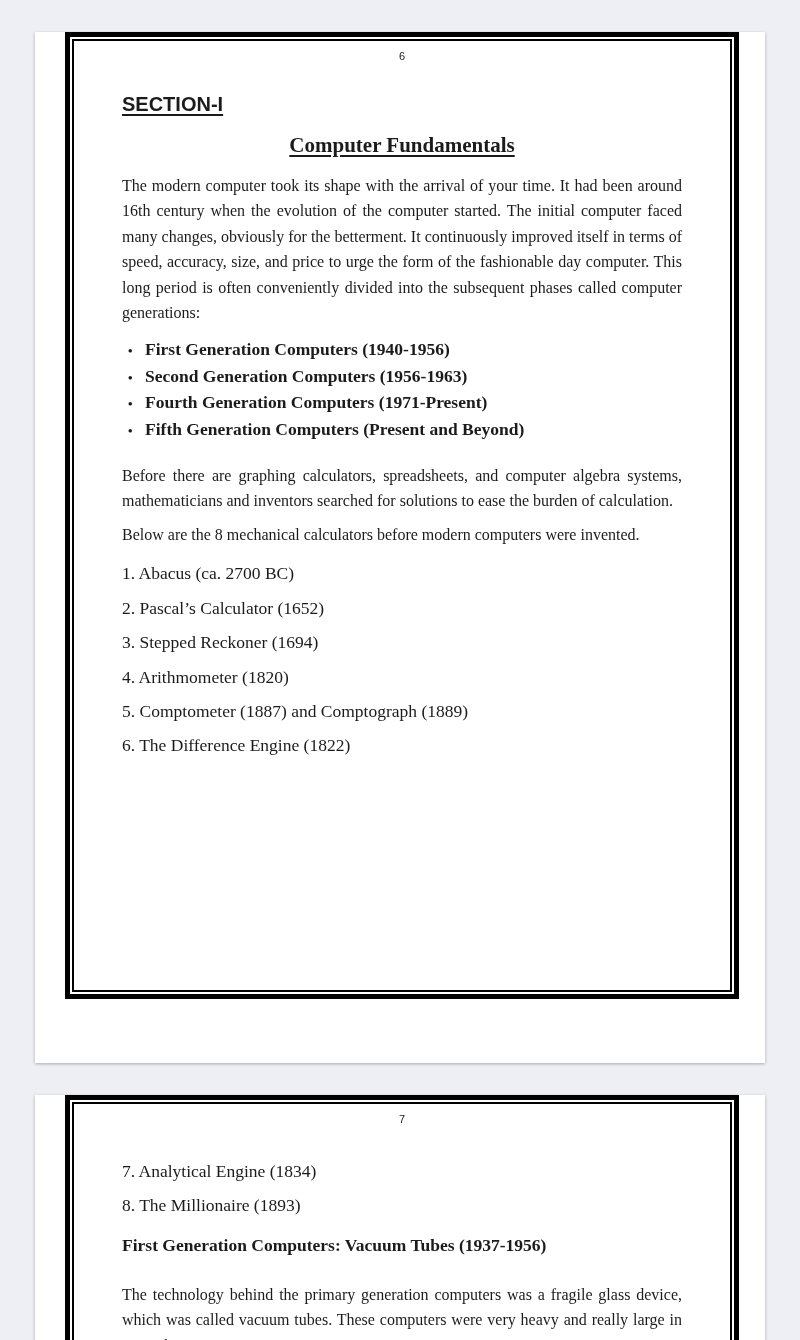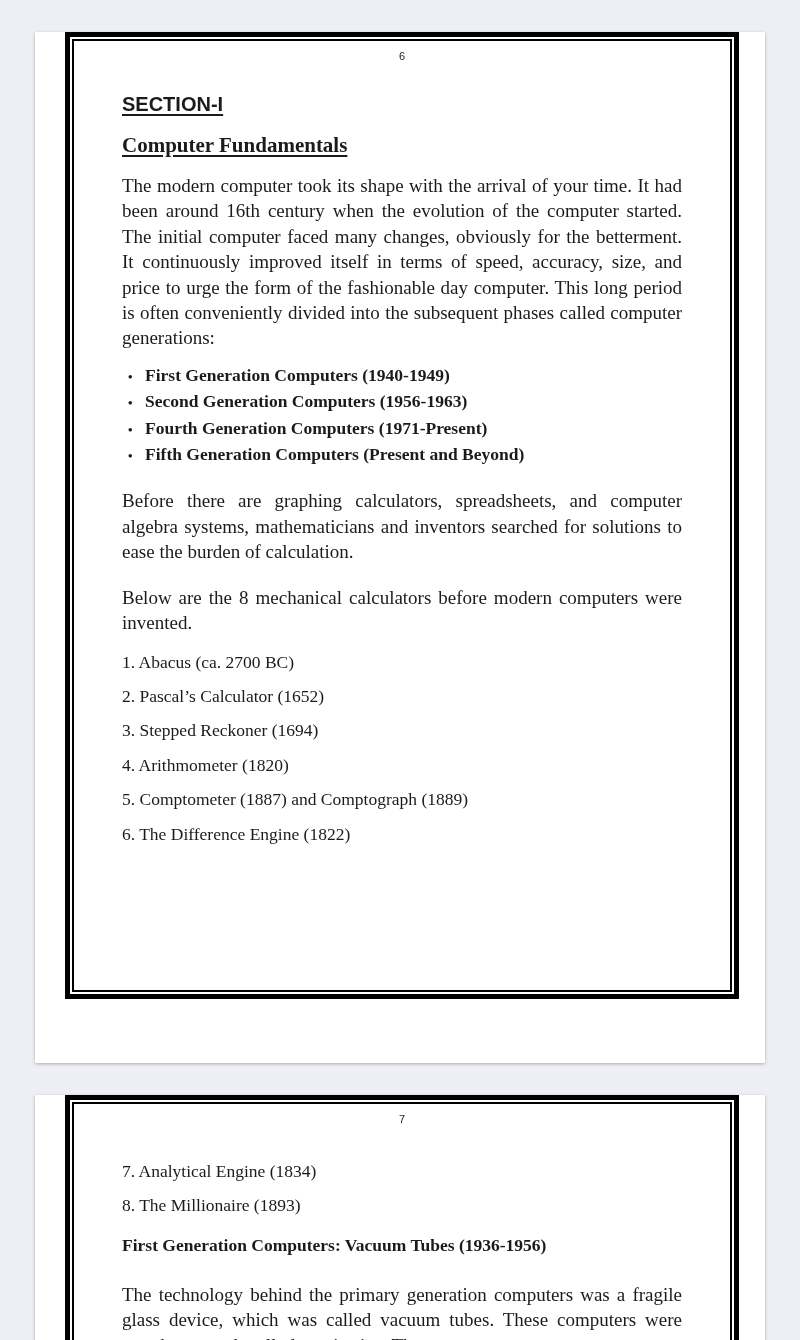--- a/index.html
+++ b/index.html
@@ -63,38 +63,38 @@
     text-underline-offset: 3px;
     text-align: left;
     margin: 0 0 17px 0;
   }
   .doc-title {
     font-size: 21px;
     line-height: 26px;
     font-weight: bold;
     text-decoration: underline;
     text-underline-offset: 3px;
-    text-align: left;
+    text-align: center;
     margin: 0 0 15px 0;
   }
   .subhead {
     font-size: 18px;
     line-height: 23px;
     font-weight: bold;
     text-decoration: underline;
     text-underline-offset: 3px;
     margin: 0 0 11px 0;
   }
   .body-par {
-    font-size: 19px;
+    font-size: 16px;
     line-height: 25.4px;
     text-align: justify;
     margin: 0 0 12px 0;
   }
-  .body-par.mb9  { margin-bottom: 20px; }
+  .body-par.mb9  { margin-bottom: 8px; }
   .body-par.mb14 { margin-bottom: 14px; }
   .bullets {
     list-style: none;
     margin: 0 0 20px 0;
     padding: 0 0 0 6px;
     font-size: 17.5px;
     line-height: 25.4px;
     font-weight: bold;
   }
   .bullets li::before {
@@ -123,21 +123,21 @@
   <div class="page page-6">
     <div class="frame">
       <div class="frame-inner">
         <div class="page-num">6</div>
         <div class="section-title">SECTION-I</div>
         <div class="doc-title">Computer Fundamentals</div>
 
         <p class="body-par">The modern computer took its shape with the arrival of your time. It had been around 16th century when the evolution of the computer started. The initial computer faced many changes, obviously for the betterment. It continuously improved itself in terms of speed, accuracy, size, and price to urge the form of the fashionable day computer. This long period is often conveniently divided into the subsequent phases called computer generations:</p>
 
         <ul class="bullets">
-          <li><span>First Generation Computers (1940-1949)</span></li>
+          <li><span>First Generation Computers (1940-1956)</span></li>
           <li><span>Second Generation Computers (1956-1963)</span></li>
           <li><span>Fourth Generation Computers (1971-Present)</span></li>
           <li><span>Fifth Generation Computers (Present and Beyond)</span></li>
         </ul>
 
         <p class="body-par mb9">Before there are graphing calculators, spreadsheets, and computer algebra systems, mathematicians and inventors searched for solutions to ease the burden of calculation.</p>
         <p class="body-par mb14">Below are the 8 mechanical calculators before modern computers were invented.</p>
 
         <div class="num-item">1. Abacus (ca. 2700 BC)</div>
         <div class="num-item">2. Pascal’s Calculator (1652)</div>
@@ -150,20 +150,20 @@
   </div>
 
   <div class="page page-7">
     <div class="frame">
       <div class="frame-inner">
         <div class="page-num">7</div>
 
         <div class="num-item">7. Analytical Engine (1834)</div>
         <div class="num-item">8. The Millionaire (1893)</div>
 
-        <div class="gen-head">First Generation Computers: Vacuum Tubes (1936-1956)</div>
+        <div class="gen-head">First Generation Computers: Vacuum Tubes (1937-1956)</div>
 
         <p class="body-par">The technology behind the primary generation computers was a fragile glass device, which was called vacuum tubes. These computers were very heavy and really large in size. These</p>
       </div>
     </div>
   </div>
 
 </div>
 
 </body></html>

